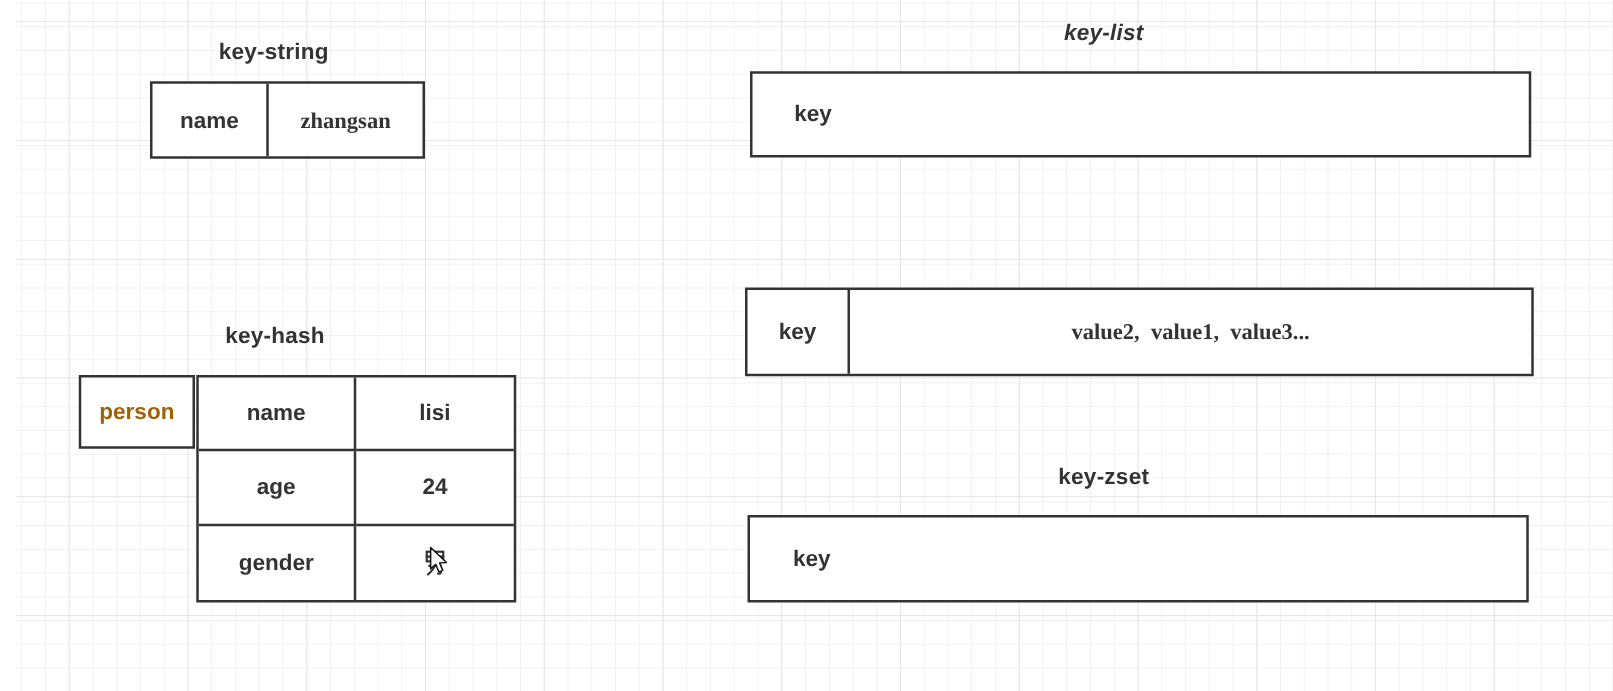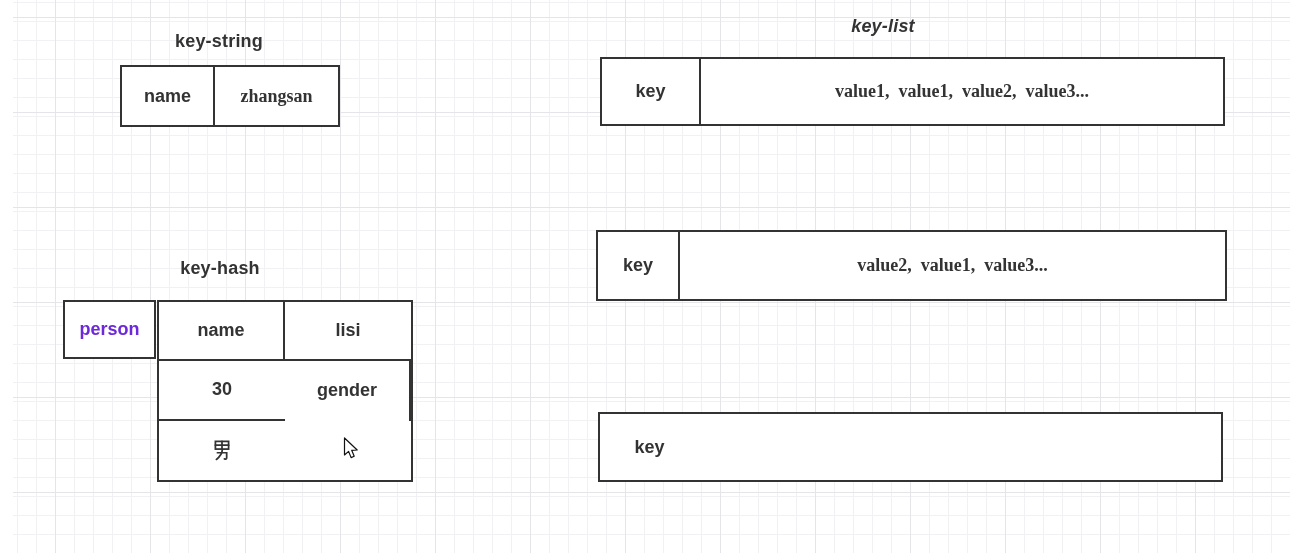--- a/index.html
+++ b/index.html
@@ -40,21 +40,21 @@
   .t-keystring { left:86px;  top:31px; }
   .keystring   { left:107px; top:65px; width:220px; height:62px; }
   .keystring .k { width:91px; }
 
   
   .t-keyhash { left:87px; top:258px;text-align:center; }
   .personbox {
     position:absolute; left:50px; top:300px; width:93px; height:59px;
     border:2px solid #333333; background:#ffffff;
     display:flex; align-items:center; justify-content:center;
-    font-size:18px; font-weight:700; color:#6d28d9;
+    font-size:18px; font-weight:700; color:#a16207;
   }
   .hashgrid {
     position:absolute; left:144px; top:300px; width:256px; height:182px;
     border:2px solid #333333; background:#ffffff; color:#333333;
     display:grid; grid-template-columns:126px 1fr; grid-template-rows:1fr 1fr 1fr;
   }
   .hashgrid .hcell {
     display:flex; align-items:center; justify-content:center;
     font-size:18px; font-weight:700;
     border-right:2px solid #333333; border-bottom:2px solid #333333;
@@ -89,45 +89,46 @@
   <div class="tbl keystring">
     <div class="cell k">name</div>
     <div class="cell grow divided">zhangsan</div>
   </div>
 
   <div class="title t-keyhash">key-hash</div>
   <div class="personbox">person</div>
   <div class="hashgrid">
     <div class="hcell">name</div>
     <div class="hcell lastcol">lisi</div>
-    <div class="hcell lastcol">30</div>
+    <div class="hcell">age</div>
+    <div class="hcell lastcol">24</div>
     <div class="hcell lastrow">gender</div>
     <div class="hcell lastcol lastrow">
       <span class="sr">男</span>
       <svg class="male-glyph" viewBox="0 0 24 24" fill="none" stroke="#333333" stroke-width="1.9" stroke-linecap="round">
         <rect x="4.8" y="2.6" width="14.4" height="8.4"></rect>
         <line x1="12" y1="2.6" x2="12" y2="11"></line>
         <line x1="4.8" y1="6.8" x2="19.2" y2="6.8"></line>
         <path d="M7,15 H17.1 V20.4 Q17.1,22.4 14.6,21.6"></path>
         <path d="M12.3,12.2 Q11.9,17.6 5.9,22.3"></path>
       </svg>
     </div>
   </div>
 
   <div class="title t-keylist">key-list</div>
   <div class="tbl keylist">
     <div class="cell k">key</div>
-    <div class="cell grow divided">value1,  value1,  value2,  value3...</div>
   </div>
 
   <div class="tbl keyset">
     <div class="cell k">key</div>
     <div class="cell grow divided">value2,  value1,  value3...</div>
   </div>
 
+  <div class="title t-keyzset">key-zset</div>
   <div class="tbl keyzset">
     <div class="cell k">key</div>
   </div>
 
   <svg class="cursor" viewBox="0 0 16 23">
     <path d="M1.5,1 L1.5,18 L5.6,14.4 L8.1,20.6 L11.2,19.3 L8.7,13.3 L14.2,13 Z" fill="#ffffff" stroke="#111111" stroke-width="1.2" stroke-linejoin="round"></path>
   </svg>
 
 </div>
 

